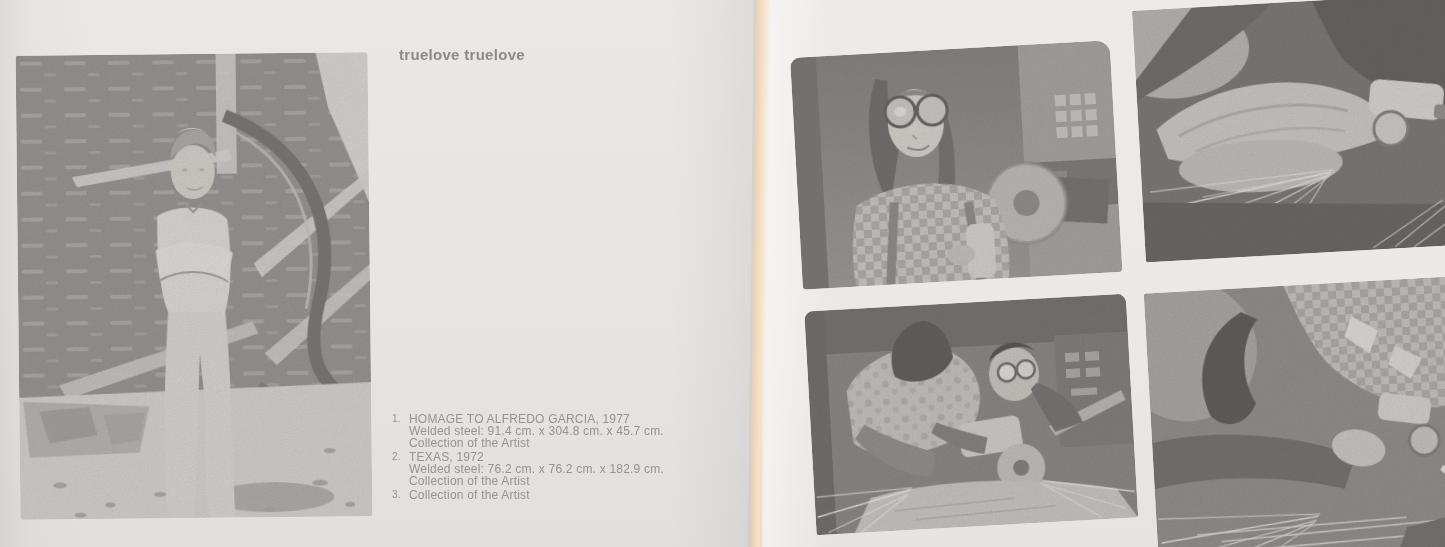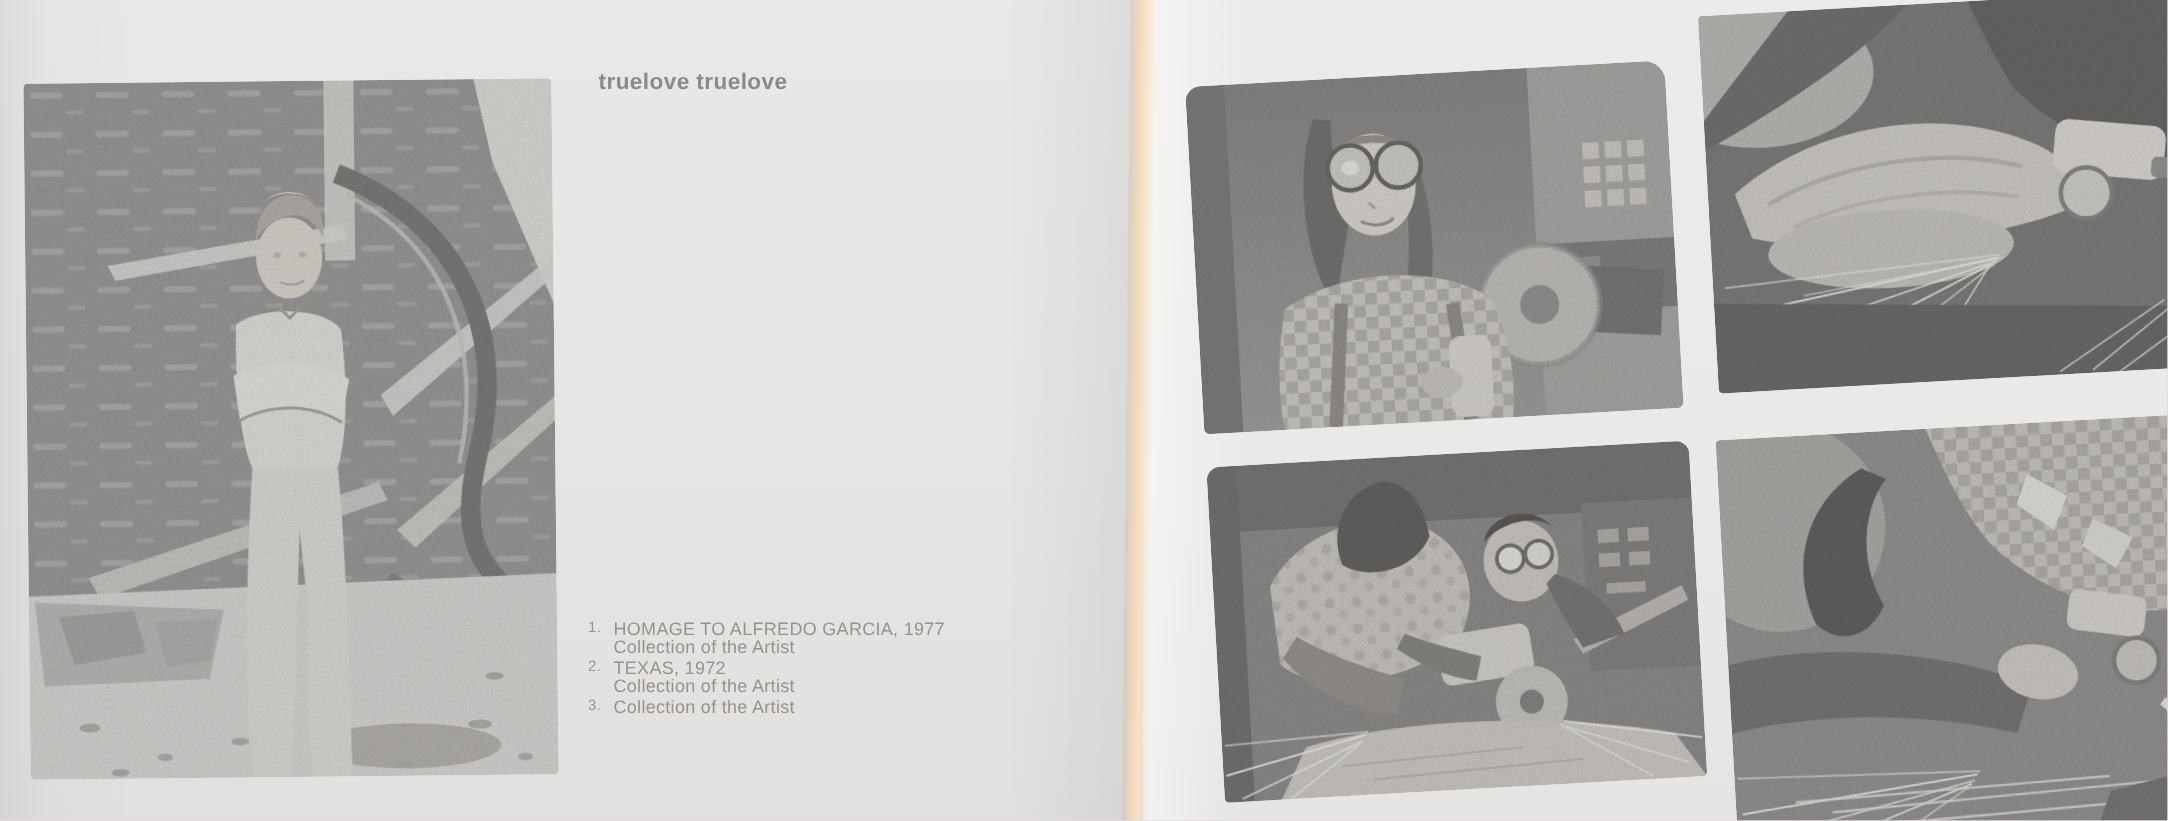--- a/index.html
+++ b/index.html
@@ -136,27 +136,29 @@
     </svg>
   </div>
 
   <div class="heading">truelove truelove</div>
 
   <div class="captions">
     <div class="cap-item">
       <span class="cap-num">1.</span>
       <div class="cap-text">
         <div class="cap-title">HOMAGE TO ALFREDO GARCIA, 1977</div>
+        <div class="cap-line">Welded steel: 91.4 cm. x 304.8 cm. x 45.7 cm.</div>
         <div class="cap-line">Collection of the Artist</div>
       </div>
     </div>
     <div class="cap-item">
       <span class="cap-num">2.</span>
       <div class="cap-text">
         <div class="cap-title">TEXAS, 1972</div>
+        <div class="cap-line">Welded steel: 76.2 cm. x 76.2 cm. x 182.9 cm.</div>
         <div class="cap-line">Collection of the Artist</div>
       </div>
     </div>
     <div class="cap-item">
       <span class="cap-num">3.</span>
       <div class="cap-text">
         <div class="cap-line">Collection of the Artist</div>
       </div>
     </div>
   </div>

